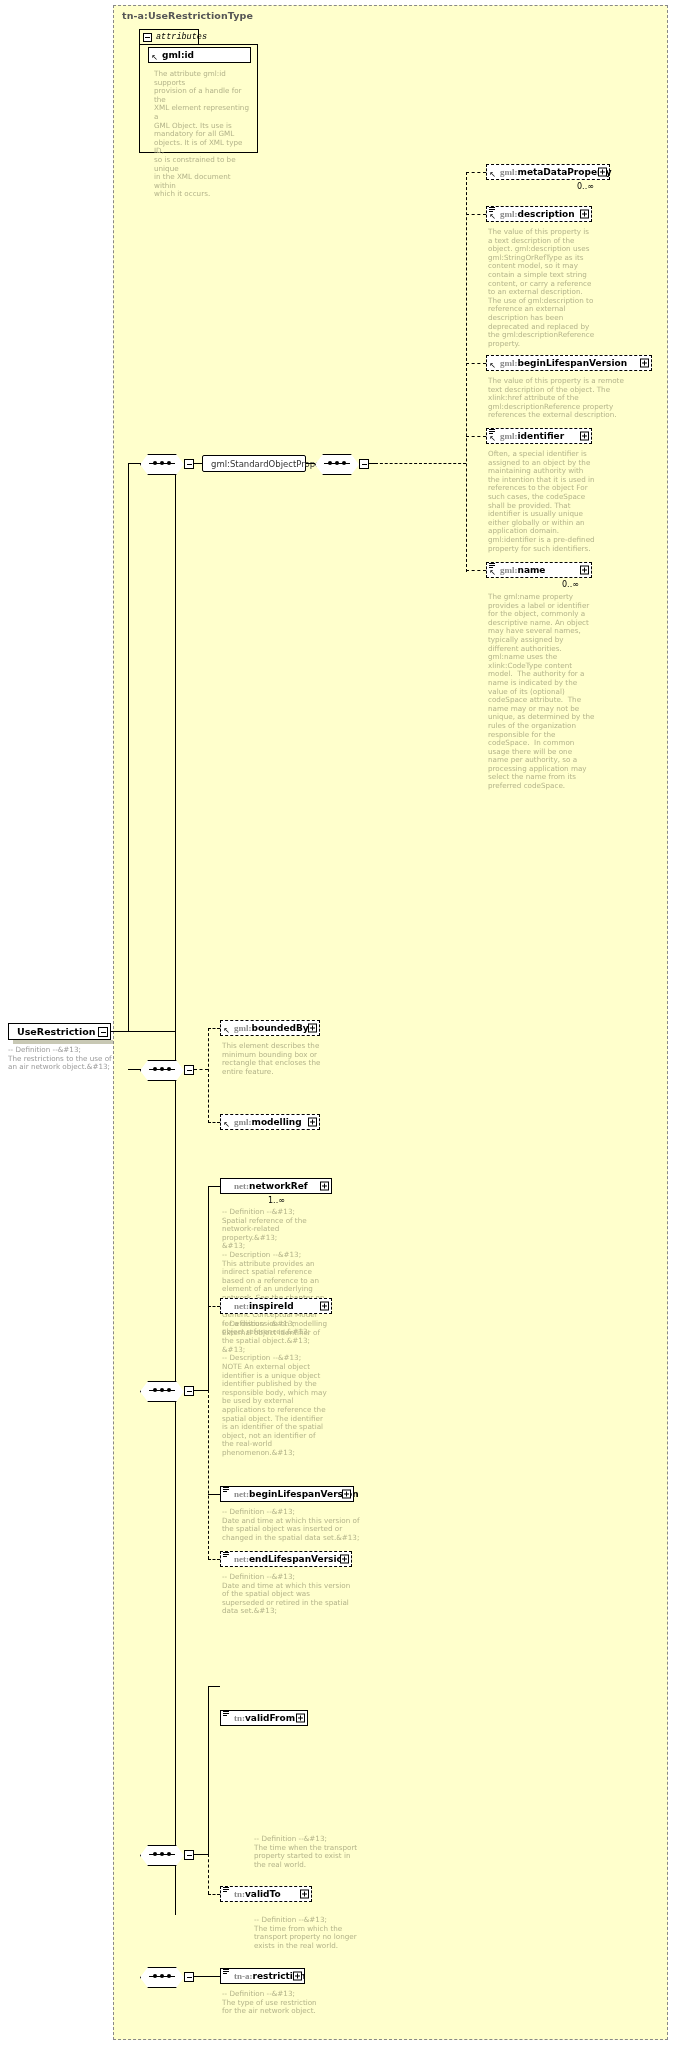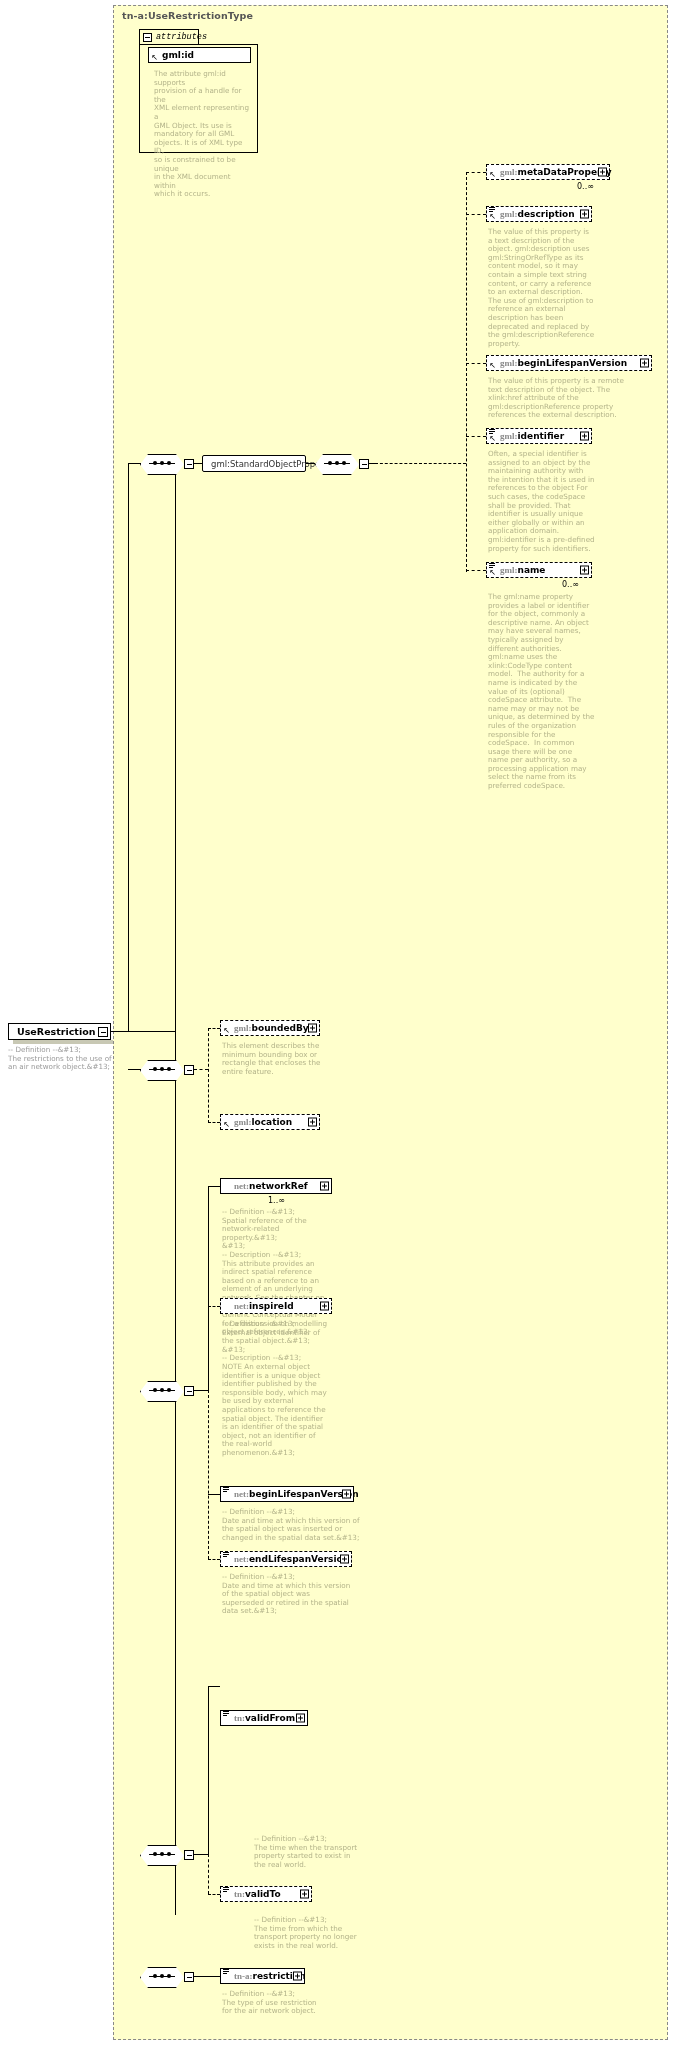--- a/index.html
+++ b/index.html
@@ -360,21 +360,21 @@
 </div>
 <div class="desc" style="left:222px;top:1042px;width:110px;">This element describes the
 minimum bounding box or
 rectangle that encloses the
 entire feature.</div>
 
 <div class="dln dlnh" style="left:208px;top:1122px;width:12px;"></div>
 <div class="ebox dashed" style="left:220px;top:1114px;width:100px;">
   <span class="shadow"></span>
   <span class="arrow"></span>
-  <span class="elabel"><span class="pfx">gml:</span><span>location</span></span>
+  <span class="elabel"><span class="pfx">gml:</span><span>modelling</span></span>
   <span class="plus"></span>
 </div>
 
 <div class="seq" style="left:140px;top:1381px;">
   <span class="shd"></span>
   <span class="hex"></span>
   <span class="bar"></span>
   <span class="d d1"></span>
   <span class="d d2"></span>
   <span class="d d3"></span>

